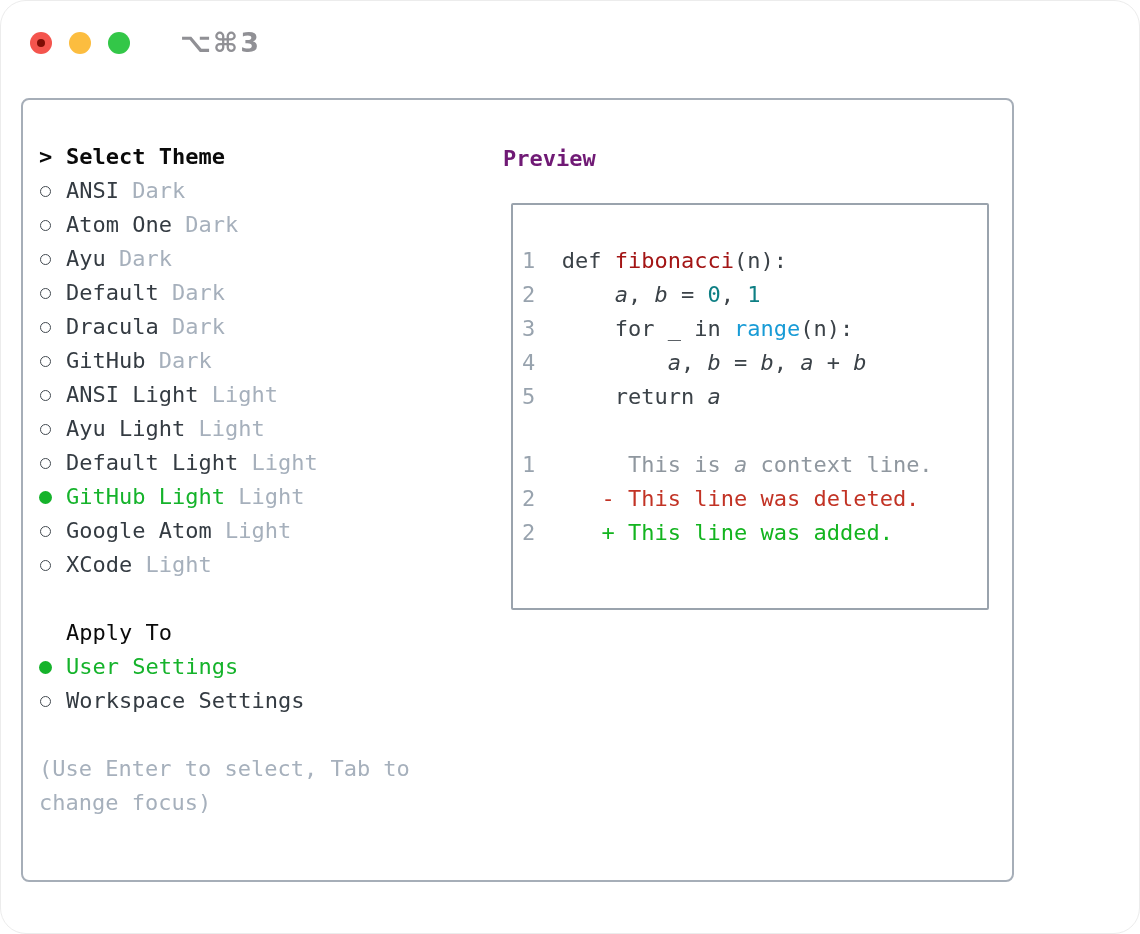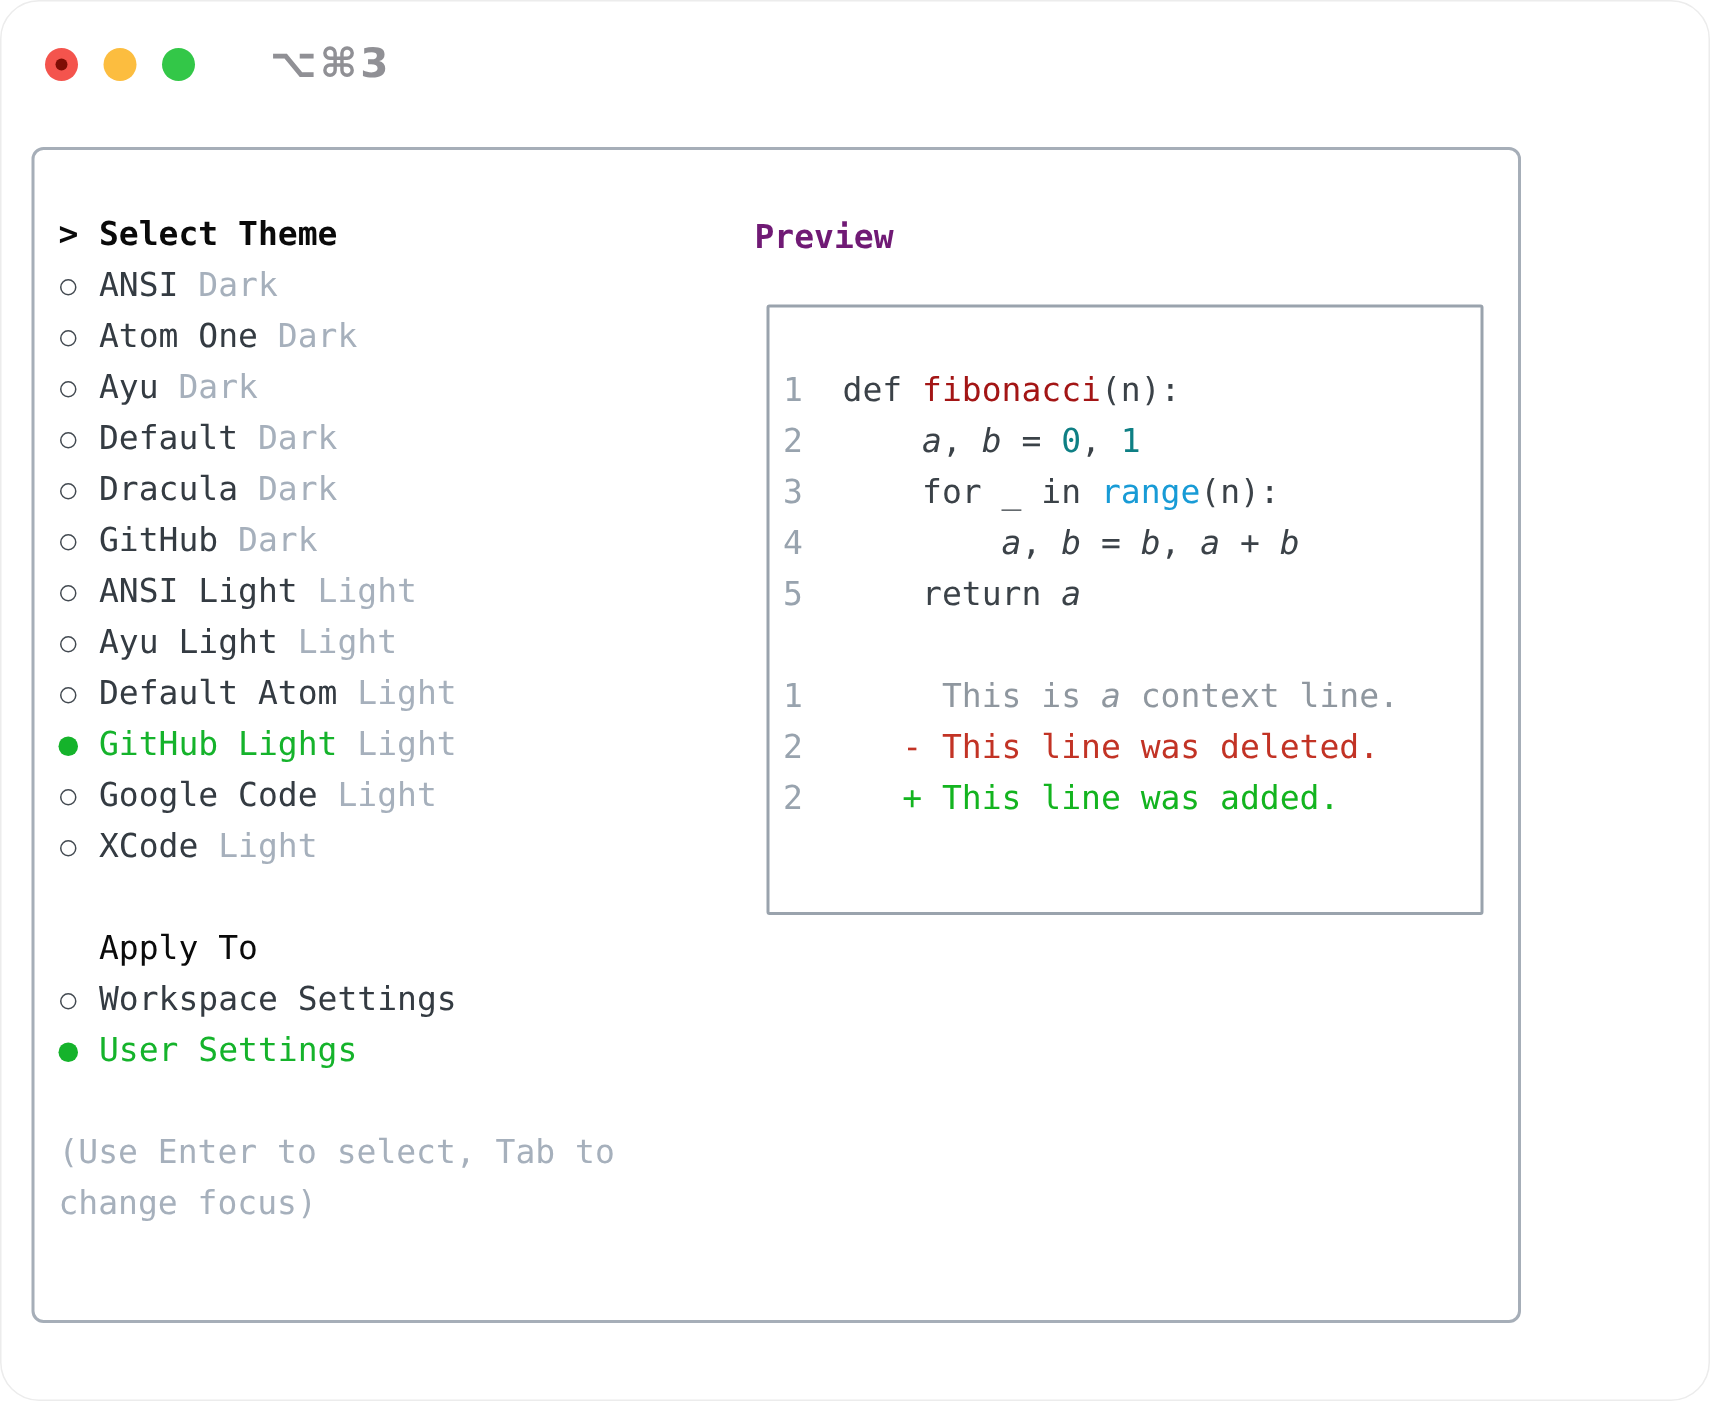--- a/index.html
+++ b/index.html
@@ -93,36 +93,36 @@
 
       <div id="theme-list">
           <div class="row"><span class="bullet-cell"><span class="ring"></span></span><span>ANSI</span><span class="suffix"> Dark</span></div>
           <div class="row"><span class="bullet-cell"><span class="ring"></span></span><span>Atom One</span><span class="suffix"> Dark</span></div>
           <div class="row"><span class="bullet-cell"><span class="ring"></span></span><span>Ayu</span><span class="suffix"> Dark</span></div>
           <div class="row"><span class="bullet-cell"><span class="ring"></span></span><span>Default</span><span class="suffix"> Dark</span></div>
           <div class="row"><span class="bullet-cell"><span class="ring"></span></span><span>Dracula</span><span class="suffix"> Dark</span></div>
           <div class="row"><span class="bullet-cell"><span class="ring"></span></span><span>GitHub</span><span class="suffix"> Dark</span></div>
           <div class="row"><span class="bullet-cell"><span class="ring"></span></span><span>ANSI Light</span><span class="suffix"> Light</span></div>
           <div class="row"><span class="bullet-cell"><span class="ring"></span></span><span>Ayu Light</span><span class="suffix"> Light</span></div>
-          <div class="row"><span class="bullet-cell"><span class="ring"></span></span><span>Default Atom</span><span class="suffix"> Light</span></div>
+          <div class="row"><span class="bullet-cell"><span class="ring"></span></span><span>Default Light</span><span class="suffix"> Light</span></div>
           <div class="row"><span class="bullet-cell"><span class="dot" style="background: rgb(21, 179, 43);"></span></span><span style="color: rgb(21, 179, 43);">GitHub Light</span><span class="suffix"> Light</span></div>
-          <div class="row"><span class="bullet-cell"><span class="ring"></span></span><span>Google Code</span><span class="suffix"> Light</span></div>
+          <div class="row"><span class="bullet-cell"><span class="ring"></span></span><span>Google Atom</span><span class="suffix"> Light</span></div>
           <div class="row"><span class="bullet-cell"><span class="ring"></span></span><span>XCode</span><span class="suffix"> Light</span></div>
         </div>
 
       <div class="blank-row"></div>
 
       <div class="row">
         <span class="bullet-cell"></span>
         <span class="subhdr">Apply To</span>
       </div>
 
       <div id="apply-list">
+          <div class="row"><span class="bullet-cell"><span class="dot" style="background: rgb(21, 179, 43);"></span></span><span style="color: rgb(21, 179, 43);">User Settings</span></div>
           <div class="row"><span class="bullet-cell"><span class="ring"></span></span><span>Workspace Settings</span></div>
-          <div class="row"><span class="bullet-cell"><span class="dot" style="background: rgb(21, 179, 43);"></span></span><span style="color: rgb(21, 179, 43);">User Settings</span></div>
         </div>
 
       <div class="blank-row"></div>
 
       <div class="hint">(Use Enter to select, Tab to change focus)</div>
     </div>
 
     <div class="preview-title">Preview</div>
 
     <div class="preview-box">

